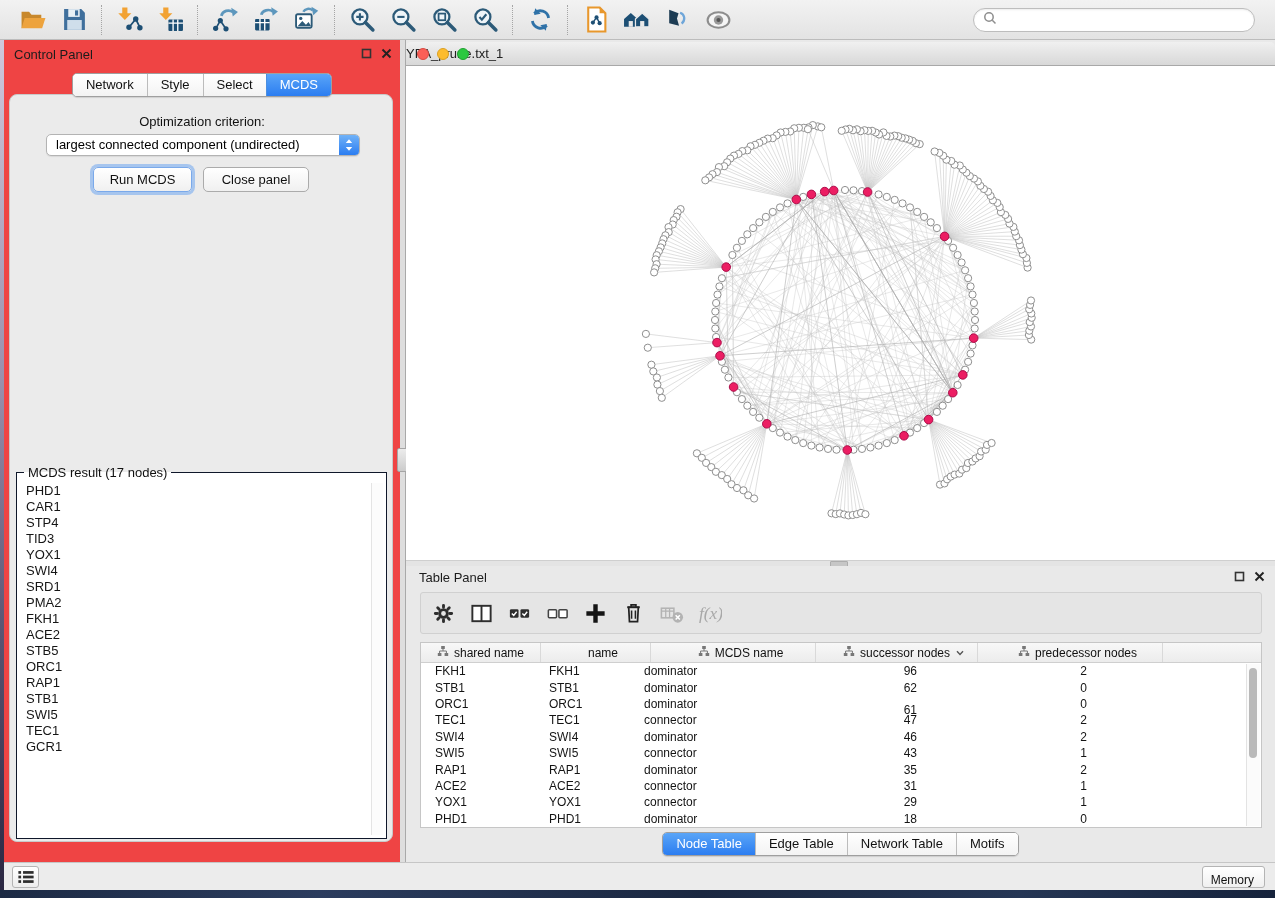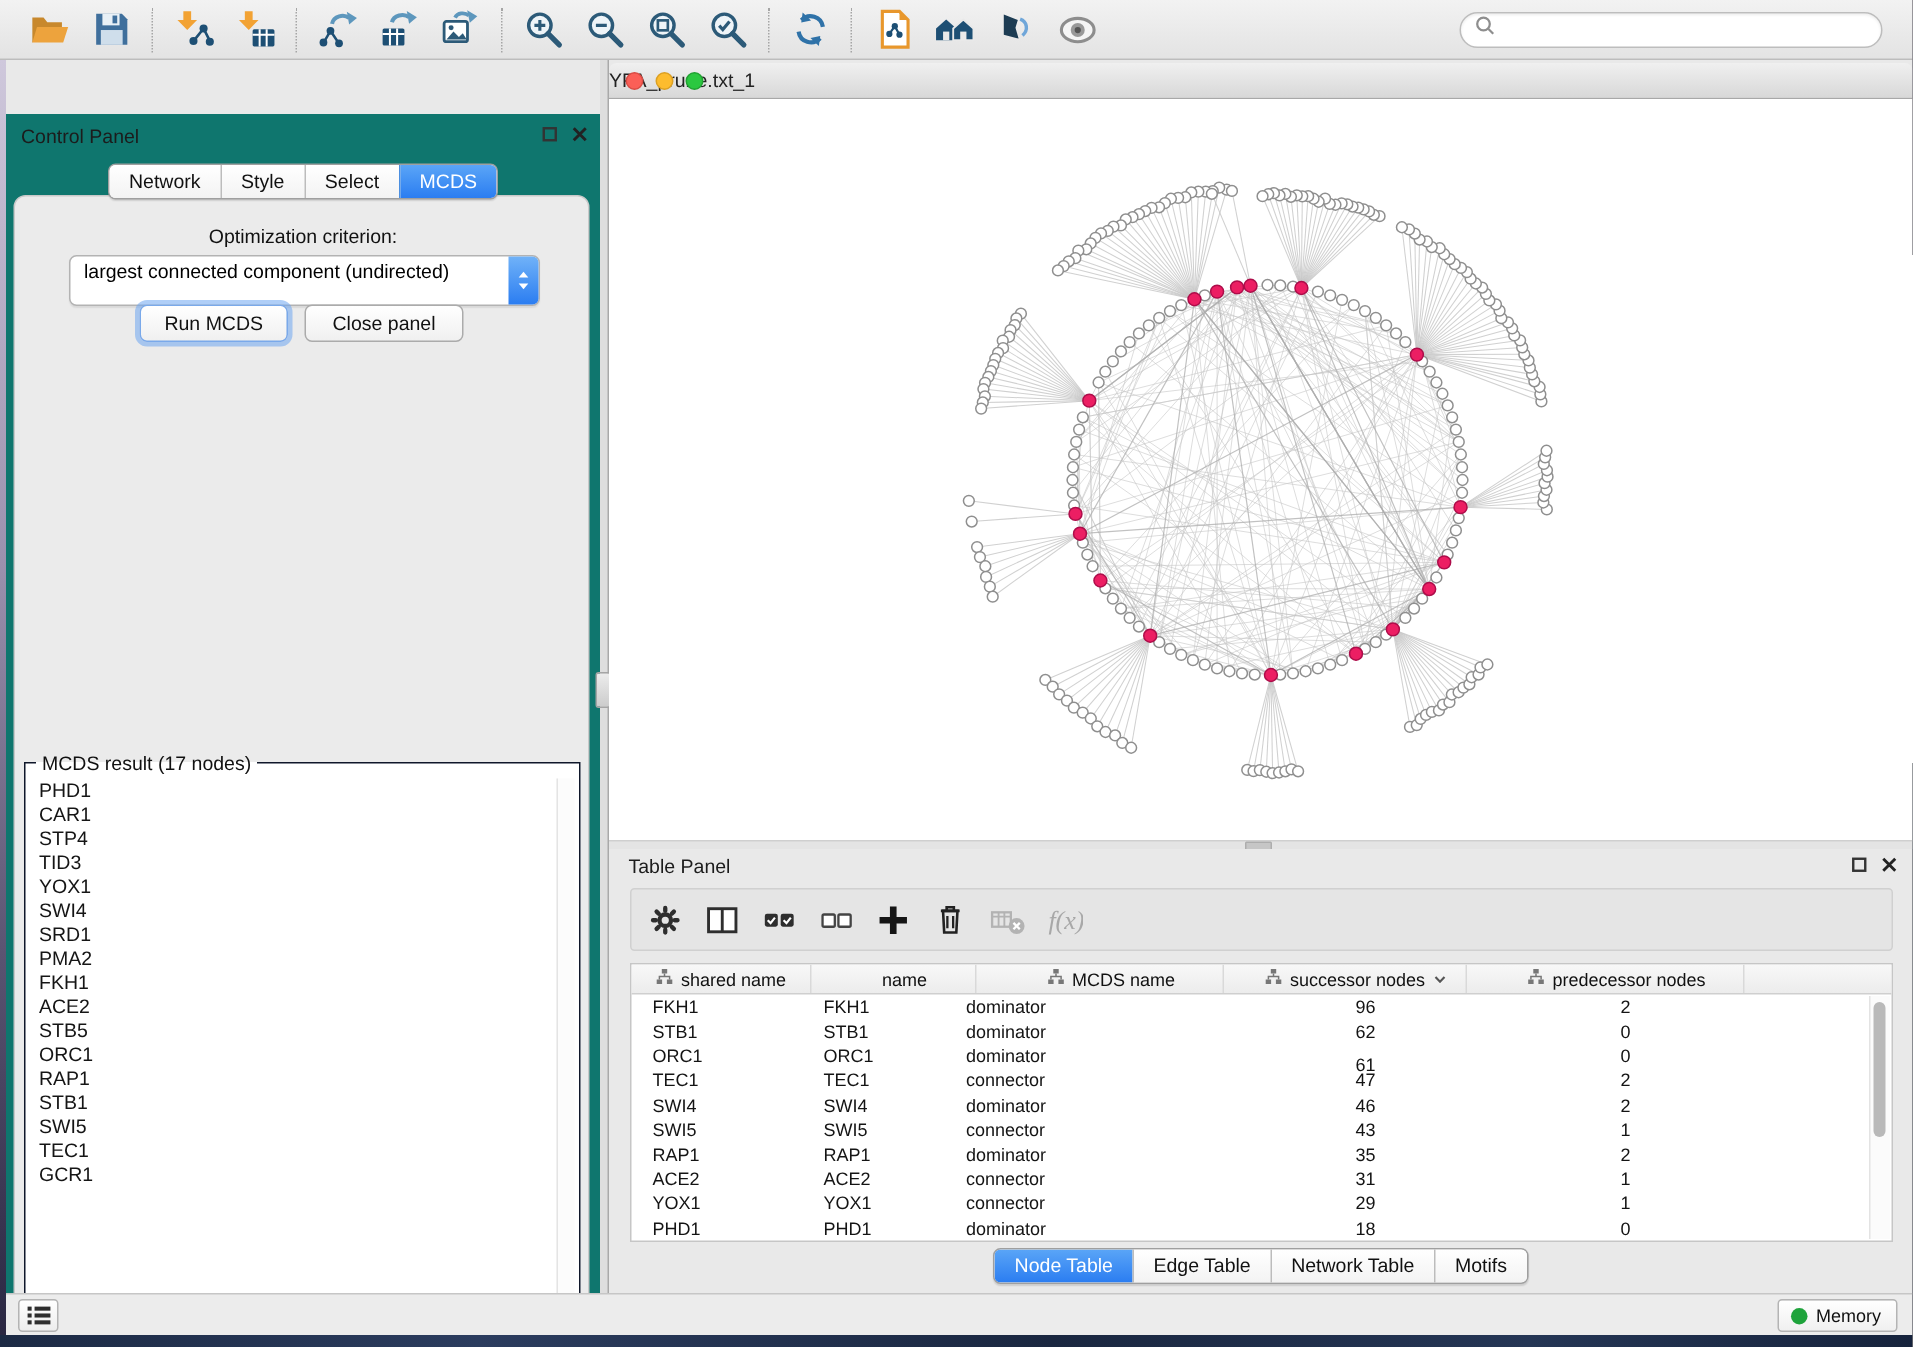--- a/index.html
+++ b/index.html
@@ -25,35 +25,35 @@
     padding:0 9px;gap:5px;box-shadow:inset 0 1px 2px rgba(0,0,0,.08);}
   .searchbox input{border:none;outline:none;flex:1;font-size:12px;background:transparent;
     font-family:"Liberation Sans",sans-serif;}
 
   
   .panel-title{font-size:13px;color:#1c1c1c;}
   .win-btn{width:11px;height:11px;display:inline-block;cursor:pointer;}
   .win-btn svg{display:block;}
 
   
-  .control-panel{position:absolute;left:4px;top:40px;width:396px;height:822px;background:#0f766e;margin-top:36px;}
+  .control-panel{position:absolute;left:4px;top:40px;width:396px;height:822px;background:#ef4444;}
   .cp-titlebar{position:absolute;left:0;top:0;width:100%;height:28px;}
   .cp-titlebar .panel-title{position:absolute;left:10px;top:7px;}
   .cp-btns{position:absolute;right:8px;top:8px;display:flex;gap:9px;}
   .cp-tabs{position:absolute;left:0;top:33px;width:100%;display:flex;justify-content:center;z-index:3;}
   .seg{display:flex;border:1px solid #9f9f9f;border-radius:5px;overflow:hidden;background:#fdfdfd;
     box-shadow:0 1px 1px rgba(0,0,0,.12);}
   .seg .tab{padding:3px 13px 4px;font-size:13px;color:#111;border-left:1px solid #bcbcbc;cursor:pointer;
     background:linear-gradient(#ffffff,#f3f3f3);}
   .seg .tab:first-child{border-left:none;}
   .seg .tab.active{background:linear-gradient(#5aa5f7,#2b7df1);color:#fff;border-left-color:#4c8fe0;}
   .cp-content{position:absolute;left:5px;top:54px;width:384px;height:748px;background:#ebebeb;
     border:1px solid #c9c9c9;border-radius:8px;box-sizing:border-box;}
   .opt-label{position:absolute;left:0;top:74px;width:100%;text-align:center;font-size:13px;color:#111;}
-  .opt-select{position:absolute;left:42px;top:94px;width:314px;height:34px;background:#fff;
+  .opt-select{position:absolute;left:42px;top:94px;width:314px;height:22px;background:#fff;
     border:1px solid #b3b3b3;border-radius:5px;box-sizing:border-box;font-size:13px;line-height:20px;
     padding-left:9px;cursor:pointer;box-shadow:0 1px 1px rgba(0,0,0,.08);}
   .opt-select .stepper{position:absolute;right:0px;top:0px;bottom:0px;width:20px;
     border-radius:0 4px 4px 0;background:linear-gradient(#70b2f8,#2b7df1);display:flex;
     align-items:center;justify-content:center;}
   .btn{position:absolute;height:25px;background:linear-gradient(#ffffff,#f0f0f0);
     border:1px solid #ababab;border-radius:5px;font-size:13px;color:#111;text-align:center;
     font-family:"Liberation Sans",sans-serif;cursor:pointer;box-sizing:border-box;}
   .btn.run{left:89px;top:127px;width:99px;border-color:#7aa9ea;
     box-shadow:0 0 0 3px rgba(110,165,240,.55);}
@@ -121,21 +121,21 @@
 
   
   .status-bar{position:absolute;left:0;top:862px;width:1275px;height:28px;background:#ececec;
     border-top:1px solid #c6c6c6;box-sizing:border-box;}
   .task-btn{position:absolute;left:12px;top:3px;width:27px;height:22px;box-sizing:border-box;
     background:linear-gradient(#ffffff,#ededed);border:1px solid #b4b4b4;border-radius:3px;
     display:flex;align-items:center;justify-content:center;cursor:pointer;}
   .memory-btn{position:absolute;right:10px;top:3px;height:22px;box-sizing:border-box;
     padding:0 10px 0 8px;display:flex;align-items:center;gap:6px;
     background:linear-gradient(#ffffff,#f0f0f0);border:1px solid #b4b4b4;border-radius:3px;
-    font-size:12px;color:#111;cursor:pointer;}
+    font-size:12px;color:#111;cursor:pointer;flex-direction:column;}
   .memory-dot{width:11px;height:11px;border-radius:50%;background:#1ea33b;}
 </style>
 </head>
 <body>
 
 <div class="screen">
   <div class="app">
 
     <div class="main-toolbar" id="main-toolbar">
         <div class="tb-group">

